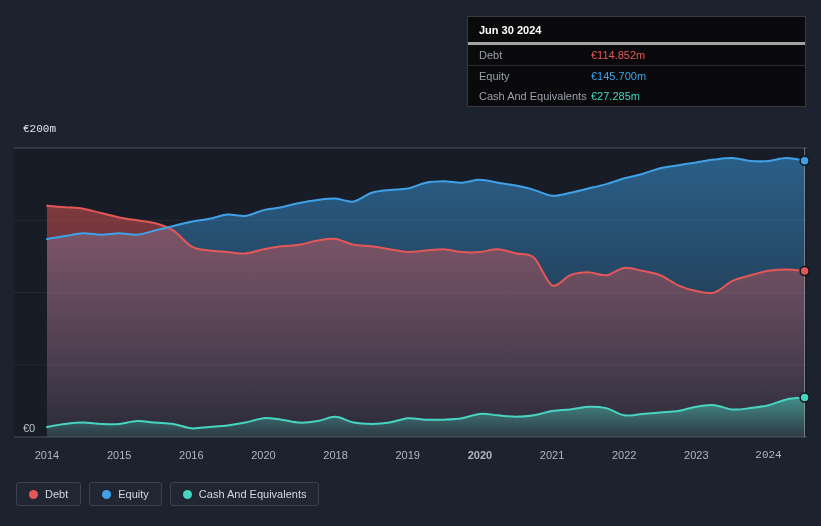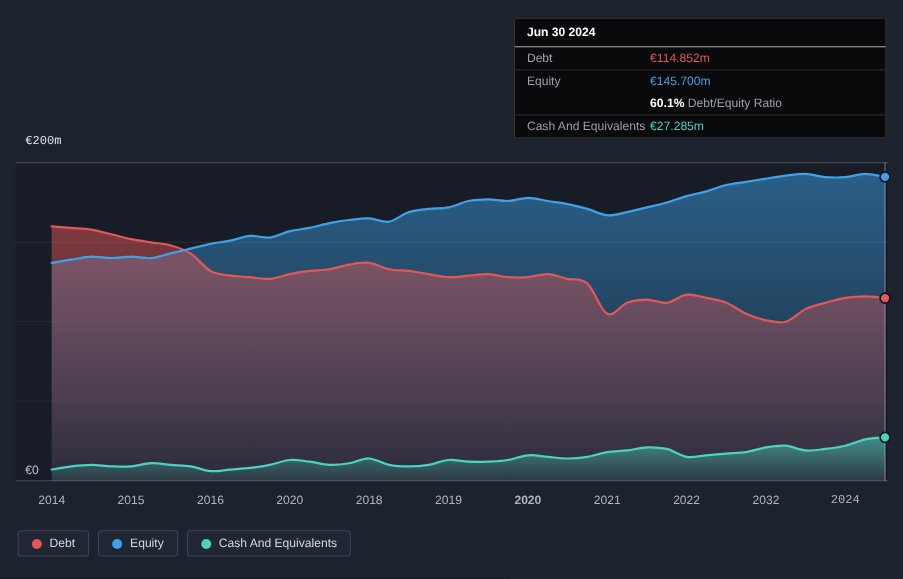--- a/index.html
+++ b/index.html
@@ -22,21 +22,21 @@
     position:absolute;width:50px;text-align:center;
     color:#aeb6c2;font-size:11px;
   }
   .tooltip{
     position:absolute;left:467px;top:16px;width:339px;
     background:#0a0a0c;border:1px solid #3a3a3c;
     box-sizing:border-box;font-size:11px;z-index:5;
   }
   .tt-header{
     padding:7px 11px 6px 11px;color:#ffffff;font-weight:bold;
-    border-bottom:1px solid #a3a3a3;
+    border-bottom:3px solid #a3a3a3;
   }
   .tt-row{display:flex;padding:3px 11px;line-height:14px;align-items:baseline;}
   .tt-row.bordered{border-bottom:1px solid #2c2c2e;}
   .tt-label{width:112px;flex-shrink:0;color:#9aa1ab;}
   .ratio-bold{color:#ffffff;font-weight:bold;}
   .ratio-rest{color:#9aa1ab;}
   #legend{position:absolute;left:16px;top:482px;display:flex;gap:8px;}
   .legend-item{
     display:flex;align-items:center;gap:7px;
     border:1px solid #3b4252;border-radius:3px;
@@ -89,37 +89,33 @@
   <div id="x-axis">
       <div class="tick" style="left: 22px;">2014</div>
       <div class="tick" style="left: 94.15px;">2015</div>
       <div class="tick" style="left: 166.3px;">2016</div>
       <div class="tick" style="left: 238.45px;">2020</div>
       <div class="tick" style="left: 310.6px;">2018</div>
       <div class="tick" style="left: 382.75px;">2019</div>
       <div class="tick" style="left: 454.9px; font-weight: bold;">2020</div>
       <div class="tick" style="left: 527.05px;">2021</div>
       <div class="tick" style="left: 599.2px;">2022</div>
-      <div class="tick" style="left: 671.35px;">2032</div>
+      <div class="tick" style="left: 671.35px;">2023</div>
       <div class="tick" style="left: 743.5px; font-family: Liberation Mono, monospace;">2024</div>
     </div>
 
   <div class="tooltip">
     <div class="tt-header">Jun 30 2024</div>
     <div class="tt-row bordered">
       <span class="tt-label">Debt</span>
       <span class="tt-value" style="color: rgb(228, 87, 87);">€114.852m</span>
     </div>
     <div class="tt-row">
       <span class="tt-label">Equity</span>
       <span class="tt-value" style="color: rgb(63, 162, 233);">€145.700m</span>
-    </div>
-    <div class="tt-row bordered">
-      <span class="tt-label"></span>
-      <span class="tt-value"><span class="ratio-bold">60.1%</span><span class="ratio-rest"> Debt/Equity Ratio</span></span>
     </div>
     <div class="tt-row">
       <span class="tt-label">Cash And Equivalents</span>
       <span class="tt-value" style="color: rgb(71, 212, 192);">€27.285m</span>
     </div>
   </div>
 
   <div id="legend">
       <div class="legend-item">
         <span class="dot" style="background: rgb(228, 87, 87);"></span>

